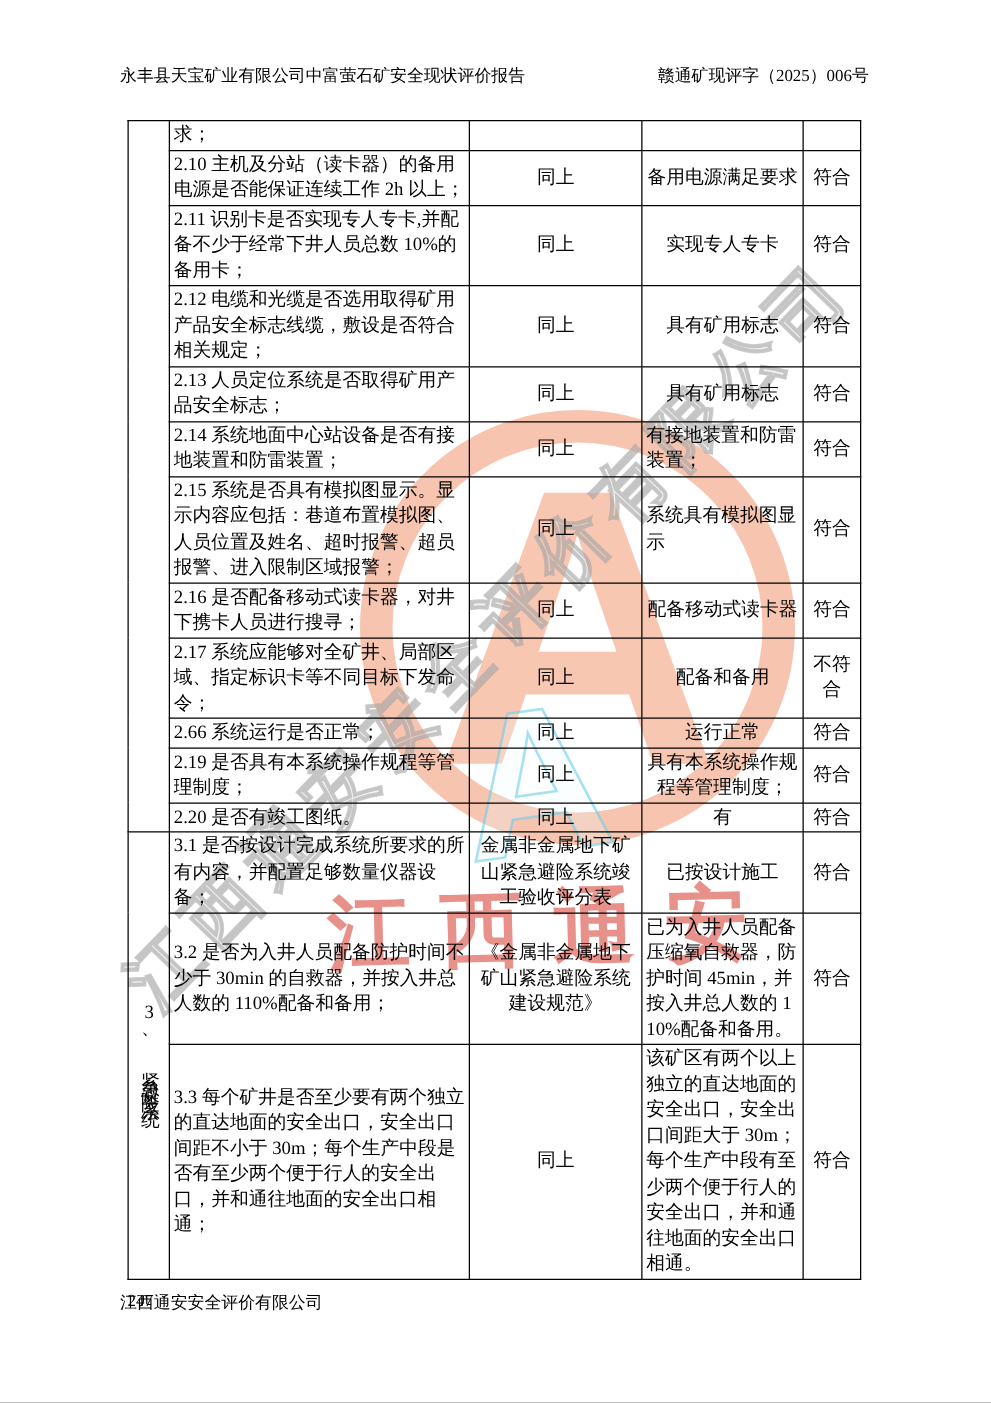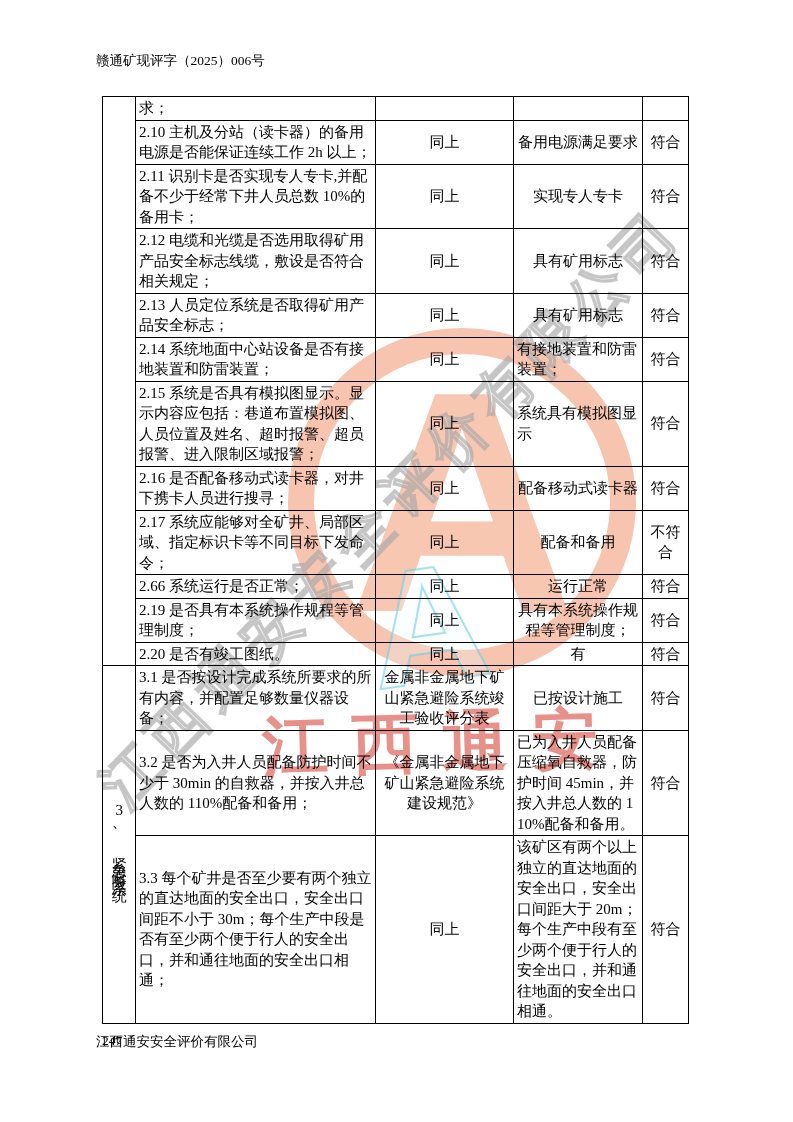--- a/index.html
+++ b/index.html
@@ -120,20 +120,21 @@
 
   <div class="wm">
     <div class="wm-ring"></div>
     <div class="wm-letter">A</div>
     <div class="wm-diag">江西通安安全评价有限公司</div>
     <div class="wm-blue">A</div>
     <div class="wm-red">江西通安</div>
   </div>
 
   <div class="doc-header">
+    <span>永丰县天宝矿业有限公司中富萤石矿安全现状评价报告</span>
     <span>赣通矿现评字（2025）006号</span>
   </div>
 
   <div class="content">
     <table class="checklist">
       <colgroup>
         <col style="width:33px">
           <col style="width:240px">
           <col style="width:138px">
           <col style="width:129px">
@@ -222,21 +223,21 @@
           </tr>
           <tr>
             <td class="col-item">3.2 是否为入井人员配备防护时间不少于 30min 的自救器，并按入井总人数的 110%配备和备用；</td>
             <td class="col-basis">《金属非金属地下矿山紧急避险系统建设规范》</td>
             <td class="col-result align-left">已为入井人员配备压缩氧自救器，防护时间 45min，并按入井总人数的 110%配备和备用。</td>
             <td class="col-concl">符合</td>
           </tr>
           <tr>
             <td class="col-item">3.3 每个矿井是否至少要有两个独立的直达地面的安全出口，安全出口间距不小于 30m；每个生产中段是否有至少两个便于行人的安全出口，并和通往地面的安全出口相通；</td>
             <td class="col-basis">同上</td>
-            <td class="col-result align-left">该矿区有两个以上独立的直达地面的安全出口，安全出口间距大于 20m；每个生产中段有至少两个便于行人的安全出口，并和通往地面的安全出口相通。</td>
+            <td class="col-result align-left">该矿区有两个以上独立的直达地面的安全出口，安全出口间距大于 30m；每个生产中段有至少两个便于行人的安全出口，并和通往地面的安全出口相通。</td>
             <td class="col-concl">符合</td>
           </tr>
         </tbody>
     </table>
 
     <div class="doc-footer">
       <span class="company">江西通安安全评价有限公司</span>
       <span class="pageno">247</span>
     </div>
   </div>

